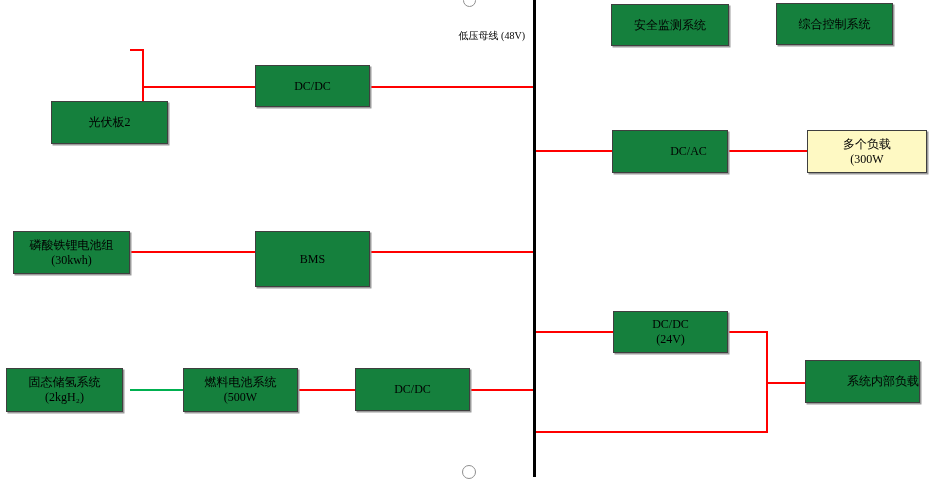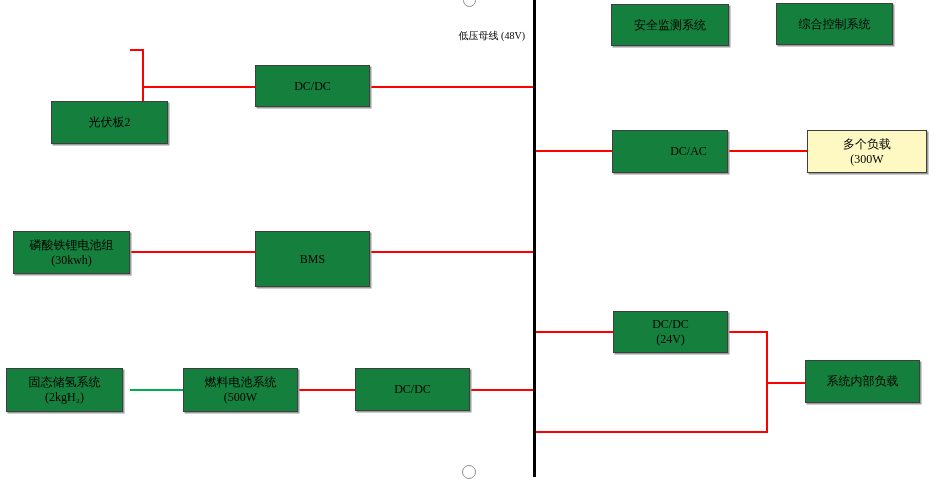--- a/index.html
+++ b/index.html
@@ -106,20 +106,20 @@
 
   <div class="box" style="left:355px; top:368px; width:115px; height:43px;">
     <span>DC/DC</span>
   </div>
 
   <div class="box" style="left:613px; top:311px; width:115px; height:42px;">
     <span>DC/DC</span>
     <span>(24V)</span>
   </div>
 
-  <div class="box" style="left:805px; top:360px; width:115px; height:43px;">
+  <div class="box" style="left:805px; top:360px; width:115px; height:43px;align-items:flex-end;">
     <span>系统内部负载</span>
   </div>
 
   <div class="handle" style="left:463px; top:-6px; width:13px; height:13px;"></div>
   <div class="handle" style="left:462px; top:465px; width:14px; height:14px;"></div>
 
 </div>
 
 </body></html>

